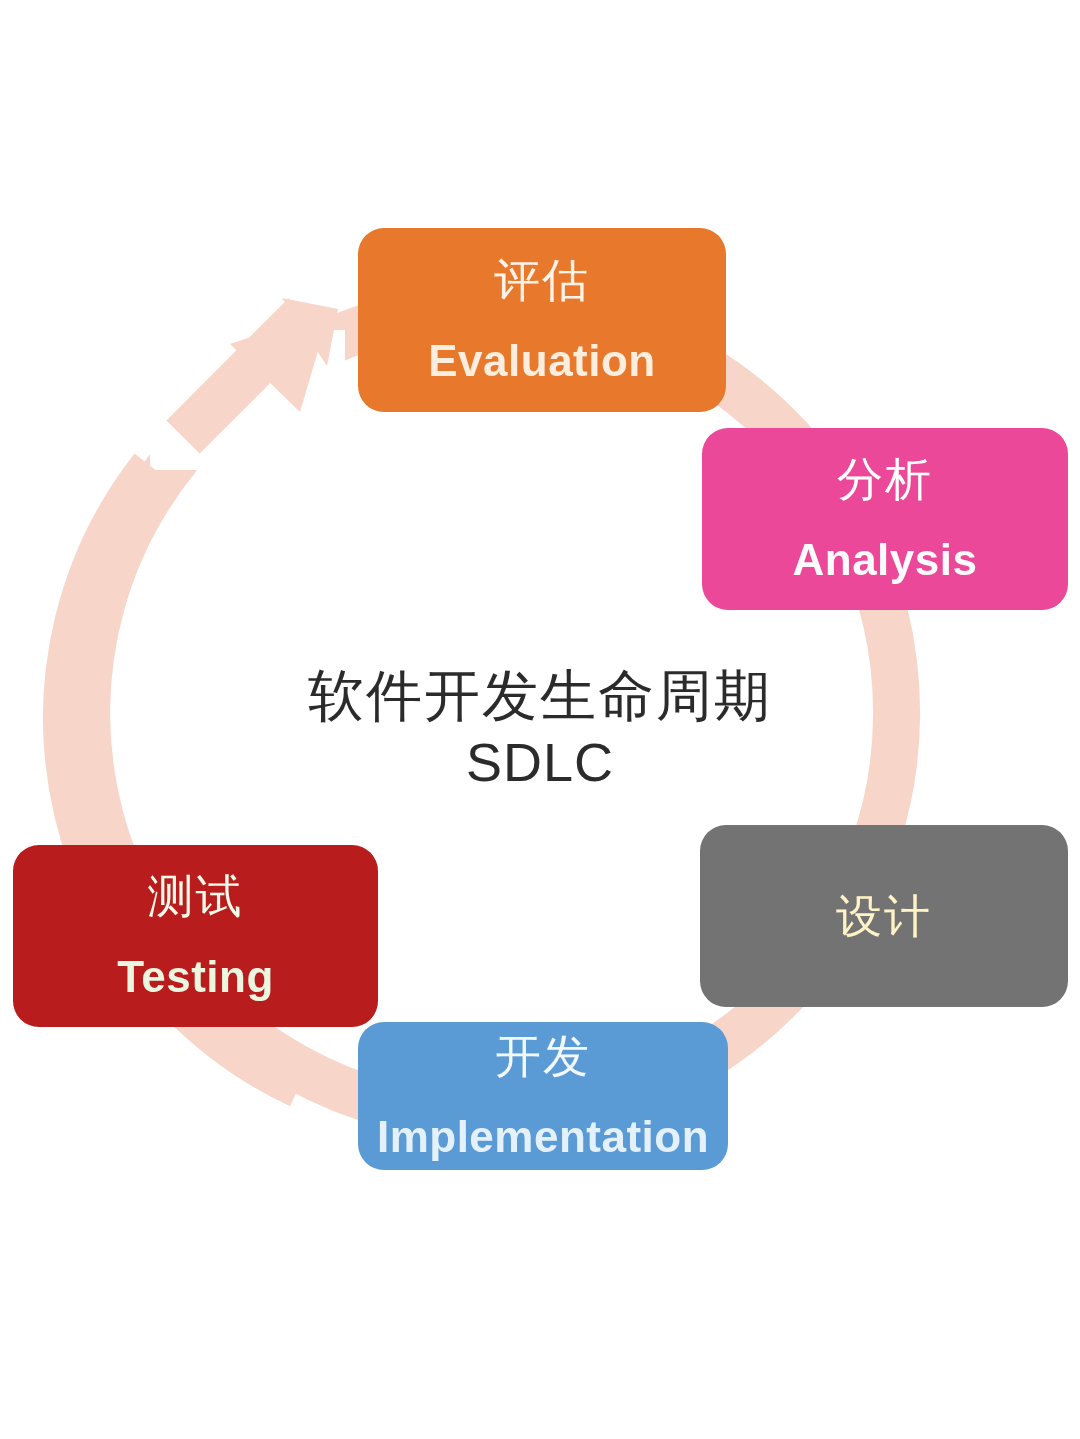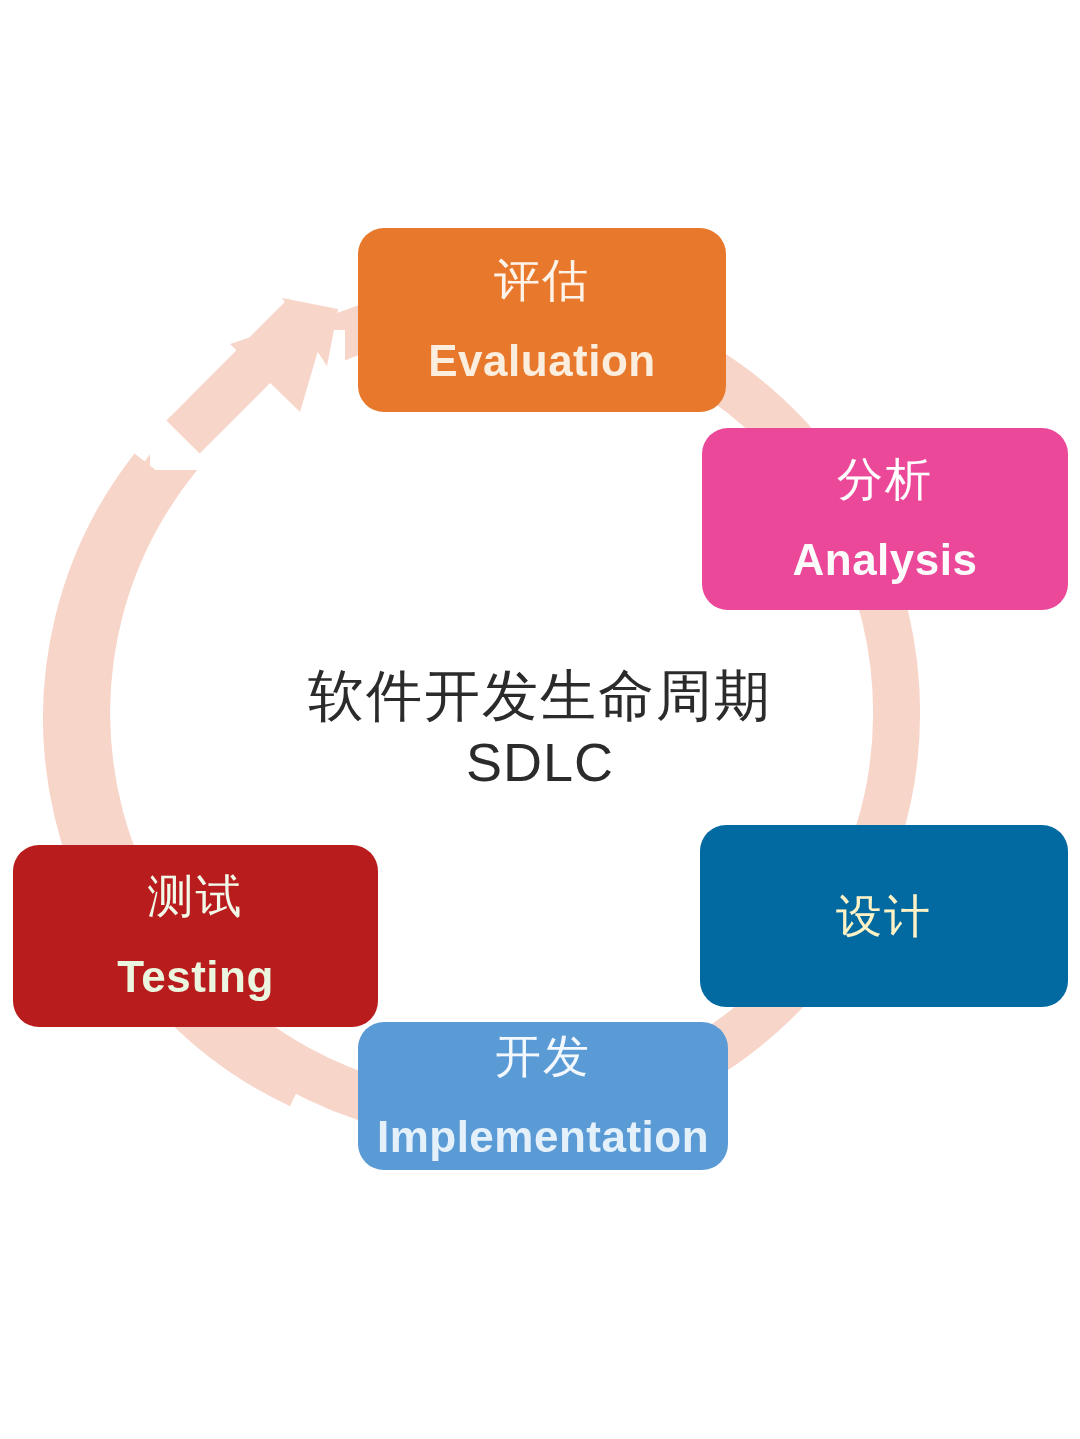--- a/index.html
+++ b/index.html
@@ -121,21 +121,21 @@
   <div class="stage-box" id="box-evaluation" style="background:#E8792C;">
     <div class="stage-zh">评估</div>
     <div class="stage-en">Evaluation</div>
   </div>
 
   <div class="stage-box" id="box-analysis" style="background:#ec4899;">
     <div class="stage-zh" style="color:#FFFFFF;">分析</div>
     <div class="stage-en" style="color:#FBFBFB;">Analysis</div>
   </div>
 
-  <div class="stage-box" id="box-design" style="background:#0369a1;">
+  <div class="stage-box" id="box-design" style="background:#737373;">
     <div class="stage-zh" style="color:#FFF3C6;">设计</div>
   </div>
 
   <div class="stage-box" id="box-implementation" style="background:#5B9BD5;">
     <div class="stage-zh" style="color:#F2F8FD;">开发</div>
     <div class="stage-en" style="color:#E4F1FB;">Implementation</div>
   </div>
 
   <div class="stage-box" id="box-testing" style="background:#b91c1c;margin-top:20px;">
     <div class="stage-zh" style="color:#F1F9E9;">测试</div>

